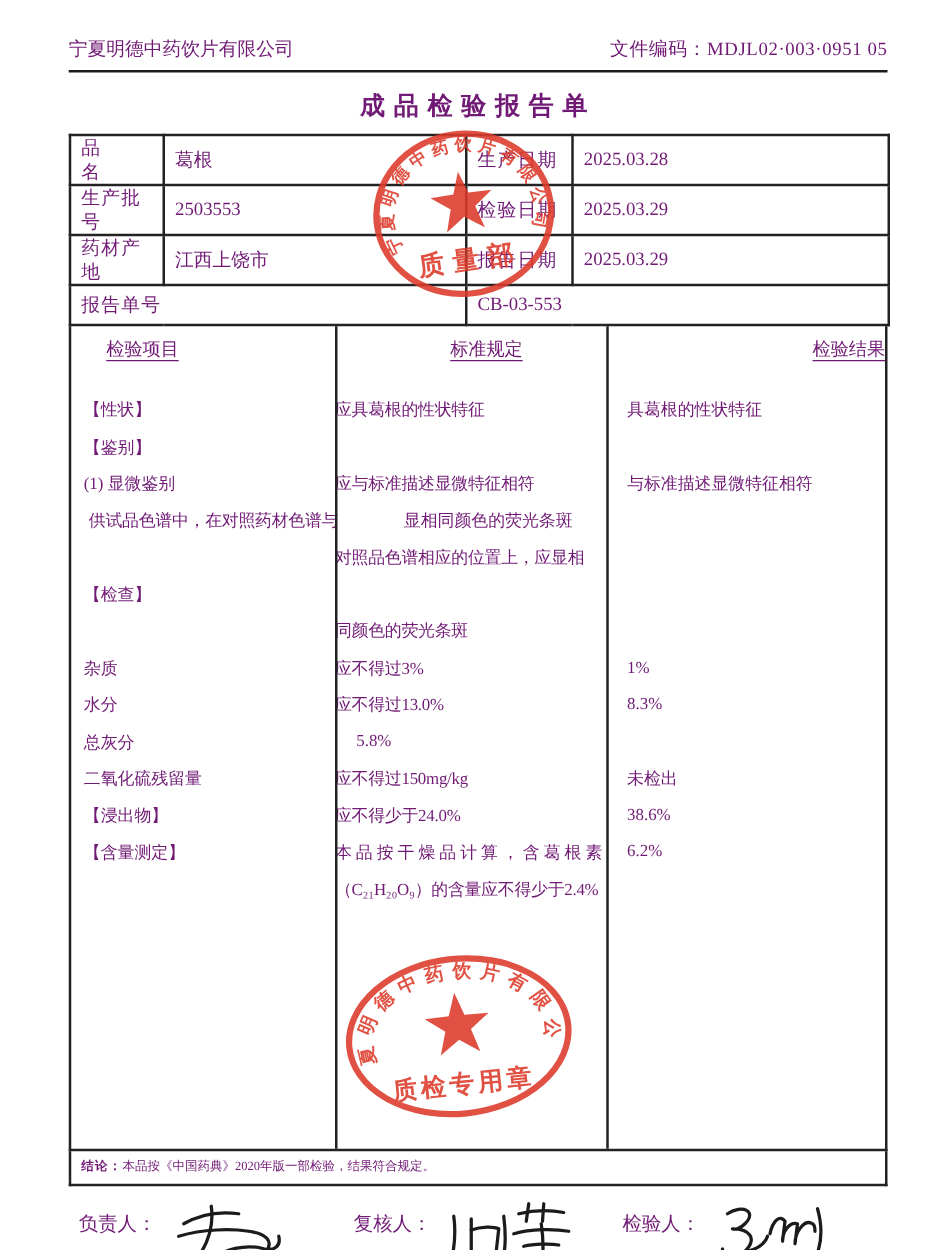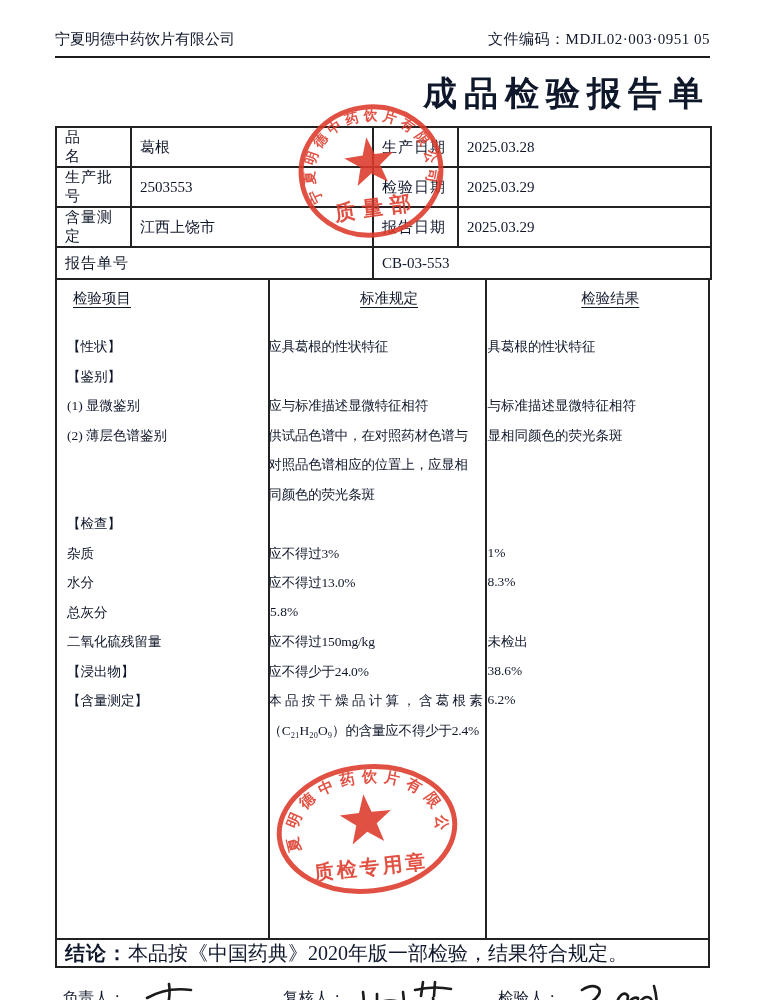--- a/index.html
+++ b/index.html
@@ -1,59 +1,59 @@
 <!DOCTYPE html>
 <html><head>
 <meta charset="utf-8">
 <style>
   * { margin:0; padding:0; box-sizing:border-box; }
   html,body { background:#f2f2f2; }
   .page {
     position:relative; width:761px; height:1000px; background:#ffffff;
-    font-family:"Liberation Serif","DejaVu Serif",serif; color:#0f172a;
+    font-family:"Liberation Serif","DejaVu Serif",serif; color:#701a75;
     overflow:hidden; margin:0 auto;
   }
   .content { position:absolute; left:55px; top:0; width:655px; }
 
   
   .doc-header { display:flex; justify-content:space-between; align-items:flex-end;
     padding:30px 0 7px 0; border-bottom:2px solid #1c1c1c; font-size:15px; }
   .doc-code { letter-spacing:0.5px; }
 
   
-  .doc-title { text-align:right; font-size:34px; font-weight:bold; letter-spacing:7px;
+  .doc-title { text-align:center; font-size:20px; font-weight:bold; letter-spacing:7px;
     margin:13px 0 9px 0; }
 
   
   table.info { width:655px; border-collapse:collapse; table-layout:fixed; font-size:15px; }
   table.info td { border:2px solid #222; padding:0 8px; vertical-align:middle; }
   table.info .lbl { letter-spacing:1px; }
   td.noline-b { border-bottom:none; }
   td.noline-t { border-top:none; }
   .h32 { height:32px; } .h29 { height:29px; }
 
   
   .main-table { position:relative; width:655px; height:660px;
     border:2px solid #222; border-top:none; font-size:13.5px; }
   .vline { position:absolute; top:0; bottom:0; width:2px; background:#222; }
   .vline.v1 { left:211px; } .vline.v2 { left:428px; }
   .mt-head { display:flex; height:58px; align-items:flex-start; padding-top:9px; font-size:14.5px; }
-  .mt-head .c1 { width:213px; padding-left:16px; }
+  .mt-head .c1 { width:213px; padding-left:28px; }
   .mt-head .c2 { width:253px; text-align:center; }
-  .mt-head .c3 { width:200px; text-align:center; }
+  .mt-head .c3 { width:200px; text-align:right; }
   .mt-head span { text-decoration:underline; text-underline-offset:4px; }
   .tline { display:flex; height:29.5px; align-items:flex-start; white-space:nowrap; }
   .tline .c1 { width:213px; padding-left:10px; overflow:hidden; }
   .tline .c2 { width:251px; padding-left:14px; padding-right:5px; overflow:hidden; letter-spacing:-0.2px; }
-  .tline .c3 { width:239px; overflow:hidden; }
+  .tline .c3 { width:239px; padding-left:15px; overflow:hidden; }
   .tline .c2.stretch { text-align:justify; text-align-last:justify; white-space:normal; height:1.3em; }
 
   
   .conclusion { width:655px; height:28px; line-height:26px; border:2px solid #222;
-    border-top:none; padding-left:8px; font-size:20px; }
+    border-top:none; padding-left:8px; font-size:10px; }
   .conclusion .lbl { font-weight:bold; letter-spacing:1px; }
 
   
   .sign-row { position:relative; height:75px; margin-top:8px; font-size:15.5px; }
   .sign-group { position:absolute; top:12px; display:flex; align-items:flex-start; }
   .sg1 { left:8px; } .sg2 { left:228px; } .sg3 { left:443px; }
   .sign-group svg { margin-top:-10px; margin-left:8px; }
   .sig-stroke { fill:none; stroke:#1b1b1b; stroke-width:2.6; stroke-linecap:round; stroke-linejoin:round; }
 
   
@@ -88,21 +88,21 @@
         <td class="lbl">生产日期</td>
         <td>2025.03.28</td>
       </tr>
       <tr class="h29">
         <td class="lbl noline-b">生产批号</td>
         <td class="noline-b">2503553</td>
         <td class="lbl noline-b">检验日期</td>
         <td class="noline-b">2025.03.29</td>
       </tr>
       <tr class="h29">
-        <td class="lbl noline-t">含量测定</td>
+        <td class="lbl noline-t">药材产地</td>
         <td class="noline-t">江西上饶市</td>
         <td class="lbl noline-t">报告日期</td>
         <td class="noline-t">2025.03.29</td>
       </tr>
       <tr class="h32">
         <td class="lbl" colspan="2">报告单号</td>
         <td colspan="2">CB-03-553</td>
       </tr>
     </tbody>
       </table>
@@ -125,37 +125,36 @@
           <div class="c1">【鉴别】</div>
           <div class="c2"></div>
           <div class="c3"></div>
         </div>
       <div class="tline">
           <div class="c1">(1) 显微鉴别</div>
           <div class="c2">应与标准描述显微特征相符</div>
           <div class="c3">与标准描述显微特征相符</div>
         </div>
       <div class="tline">
-          <div class="c1">(2) 薄层色谱鉴别</div>
           <div class="c2">供试品色谱中，在对照药材色谱与</div>
           <div class="c3">显相同颜色的荧光条斑</div>
         </div>
       <div class="tline">
           <div class="c1"></div>
           <div class="c2">对照品色谱相应的位置上，应显相</div>
           <div class="c3"></div>
         </div>
       <div class="tline">
+          <div class="c1">【检查】</div>
+          <div class="c2"></div>
+          <div class="c3"></div>
+        </div>
+      <div class="tline">
           <div class="c1"></div>
           <div class="c2">同颜色的荧光条斑</div>
-          <div class="c3"></div>
-        </div>
-      <div class="tline">
-          <div class="c1">【检查】</div>
-          <div class="c2"></div>
           <div class="c3"></div>
         </div>
       <div class="tline">
           <div class="c1">杂质</div>
           <div class="c2">应不得过3%</div>
           <div class="c3">1%</div>
         </div>
       <div class="tline">
           <div class="c1">水分</div>
           <div class="c2">应不得过13.0%</div>

